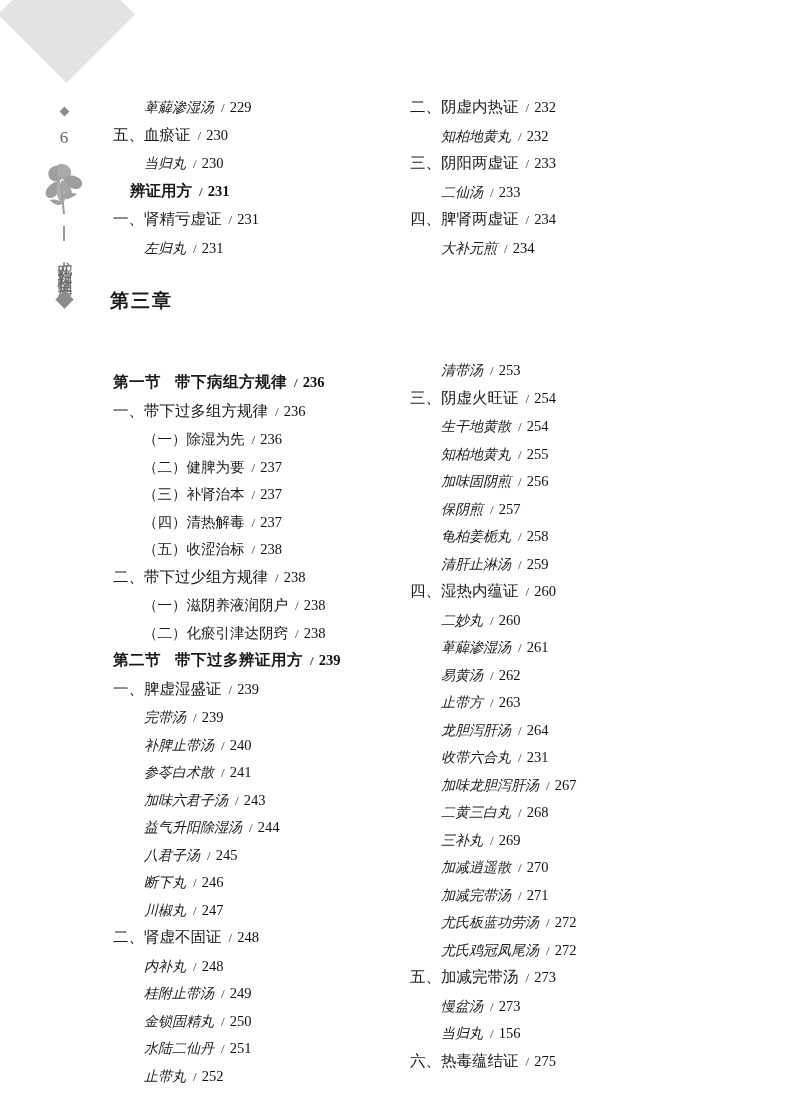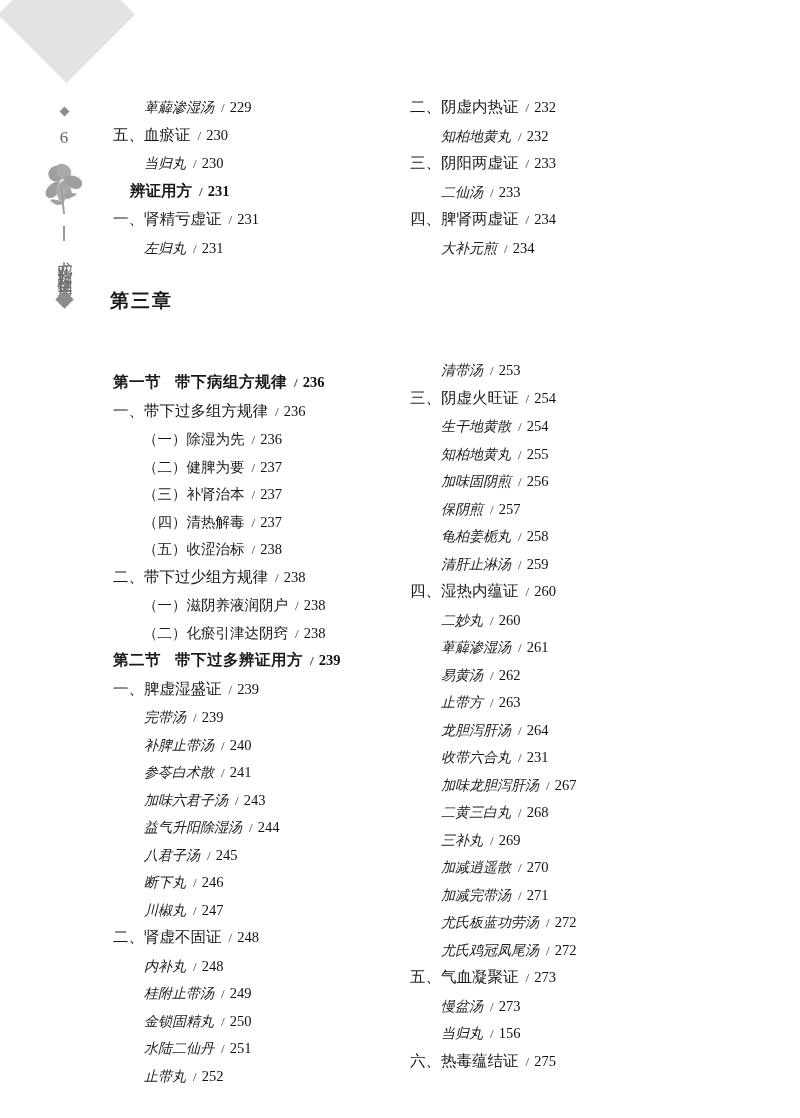--- a/index.html
+++ b/index.html
@@ -521,21 +521,21 @@
         <span class="etext">尤氏板蓝功劳汤</span>
         <span class="slash">/</span>
         <span class="epage">272</span>
       </div>
       <div class="entry lv-fang">
         <span class="etext">尤氏鸡冠凤尾汤</span>
         <span class="slash">/</span>
         <span class="epage">272</span>
       </div>
       <div class="entry lv-num">
-        <span class="etext">五、气血凝聚证</span>
+        <span class="etext">五、加减完带汤</span>
         <span class="slash">/</span>
         <span class="epage">273</span>
       </div>
       <div class="entry lv-fang">
         <span class="etext">慢盆汤</span>
         <span class="slash">/</span>
         <span class="epage">273</span>
       </div>
       <div class="entry lv-fang">
         <span class="etext">当归丸</span>

